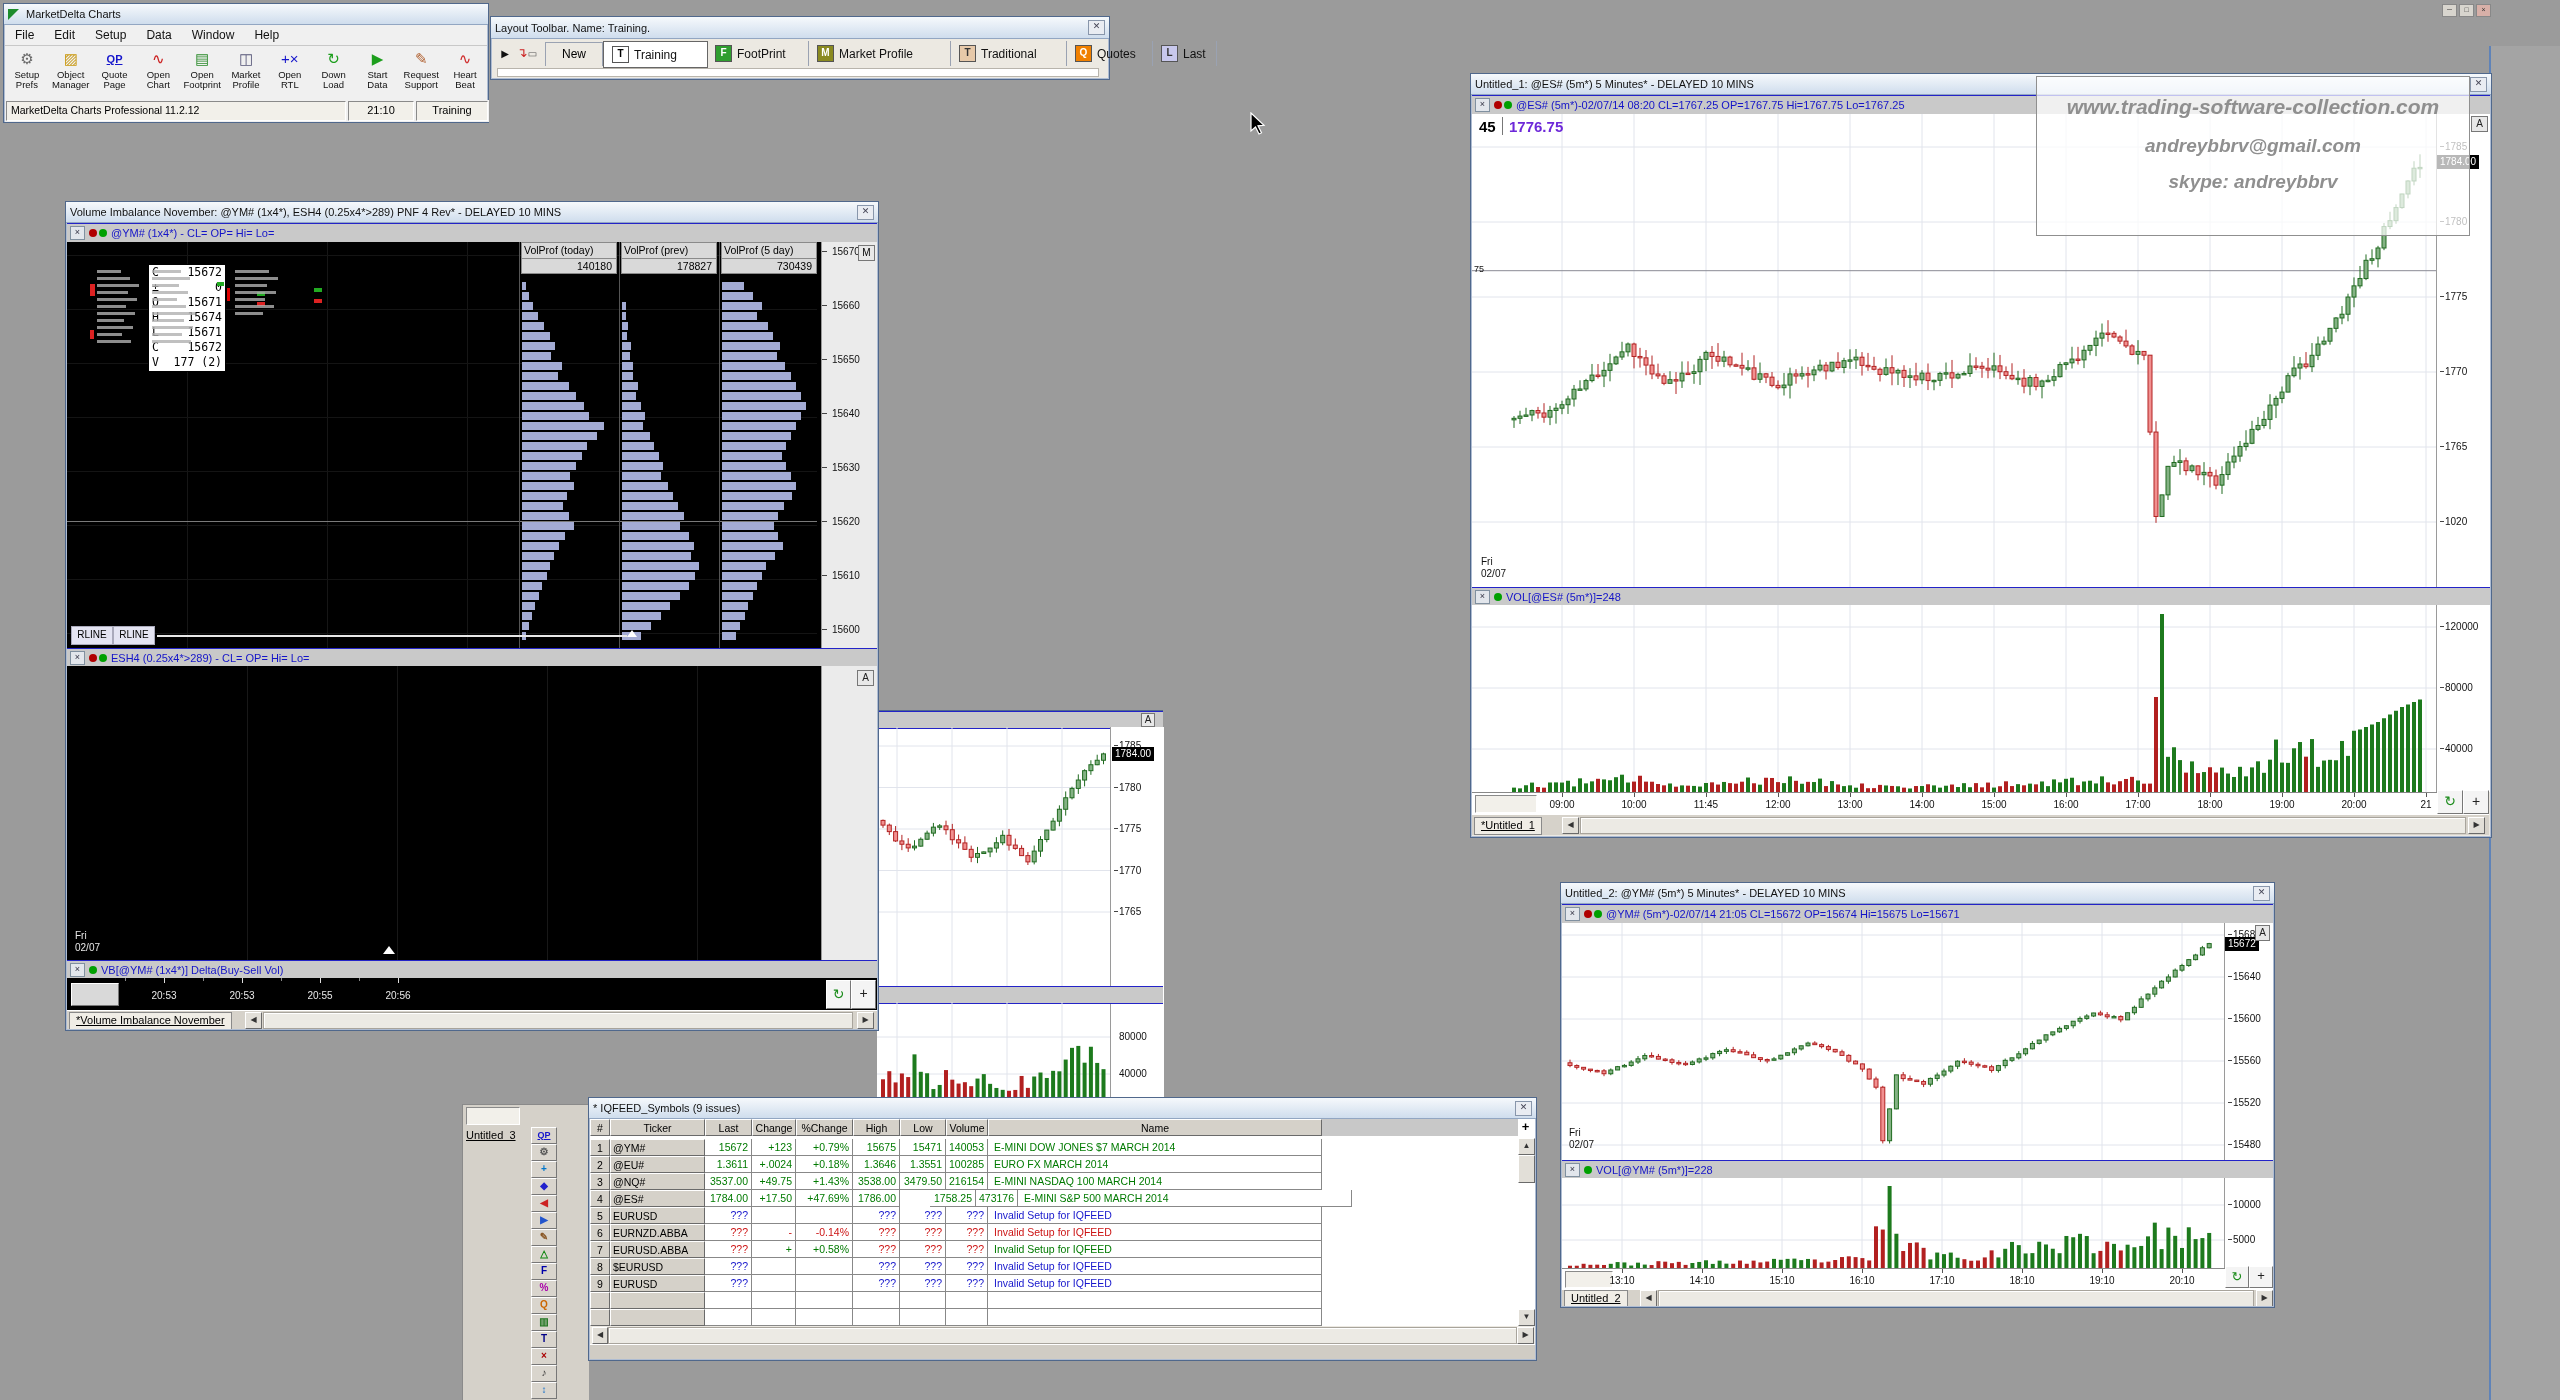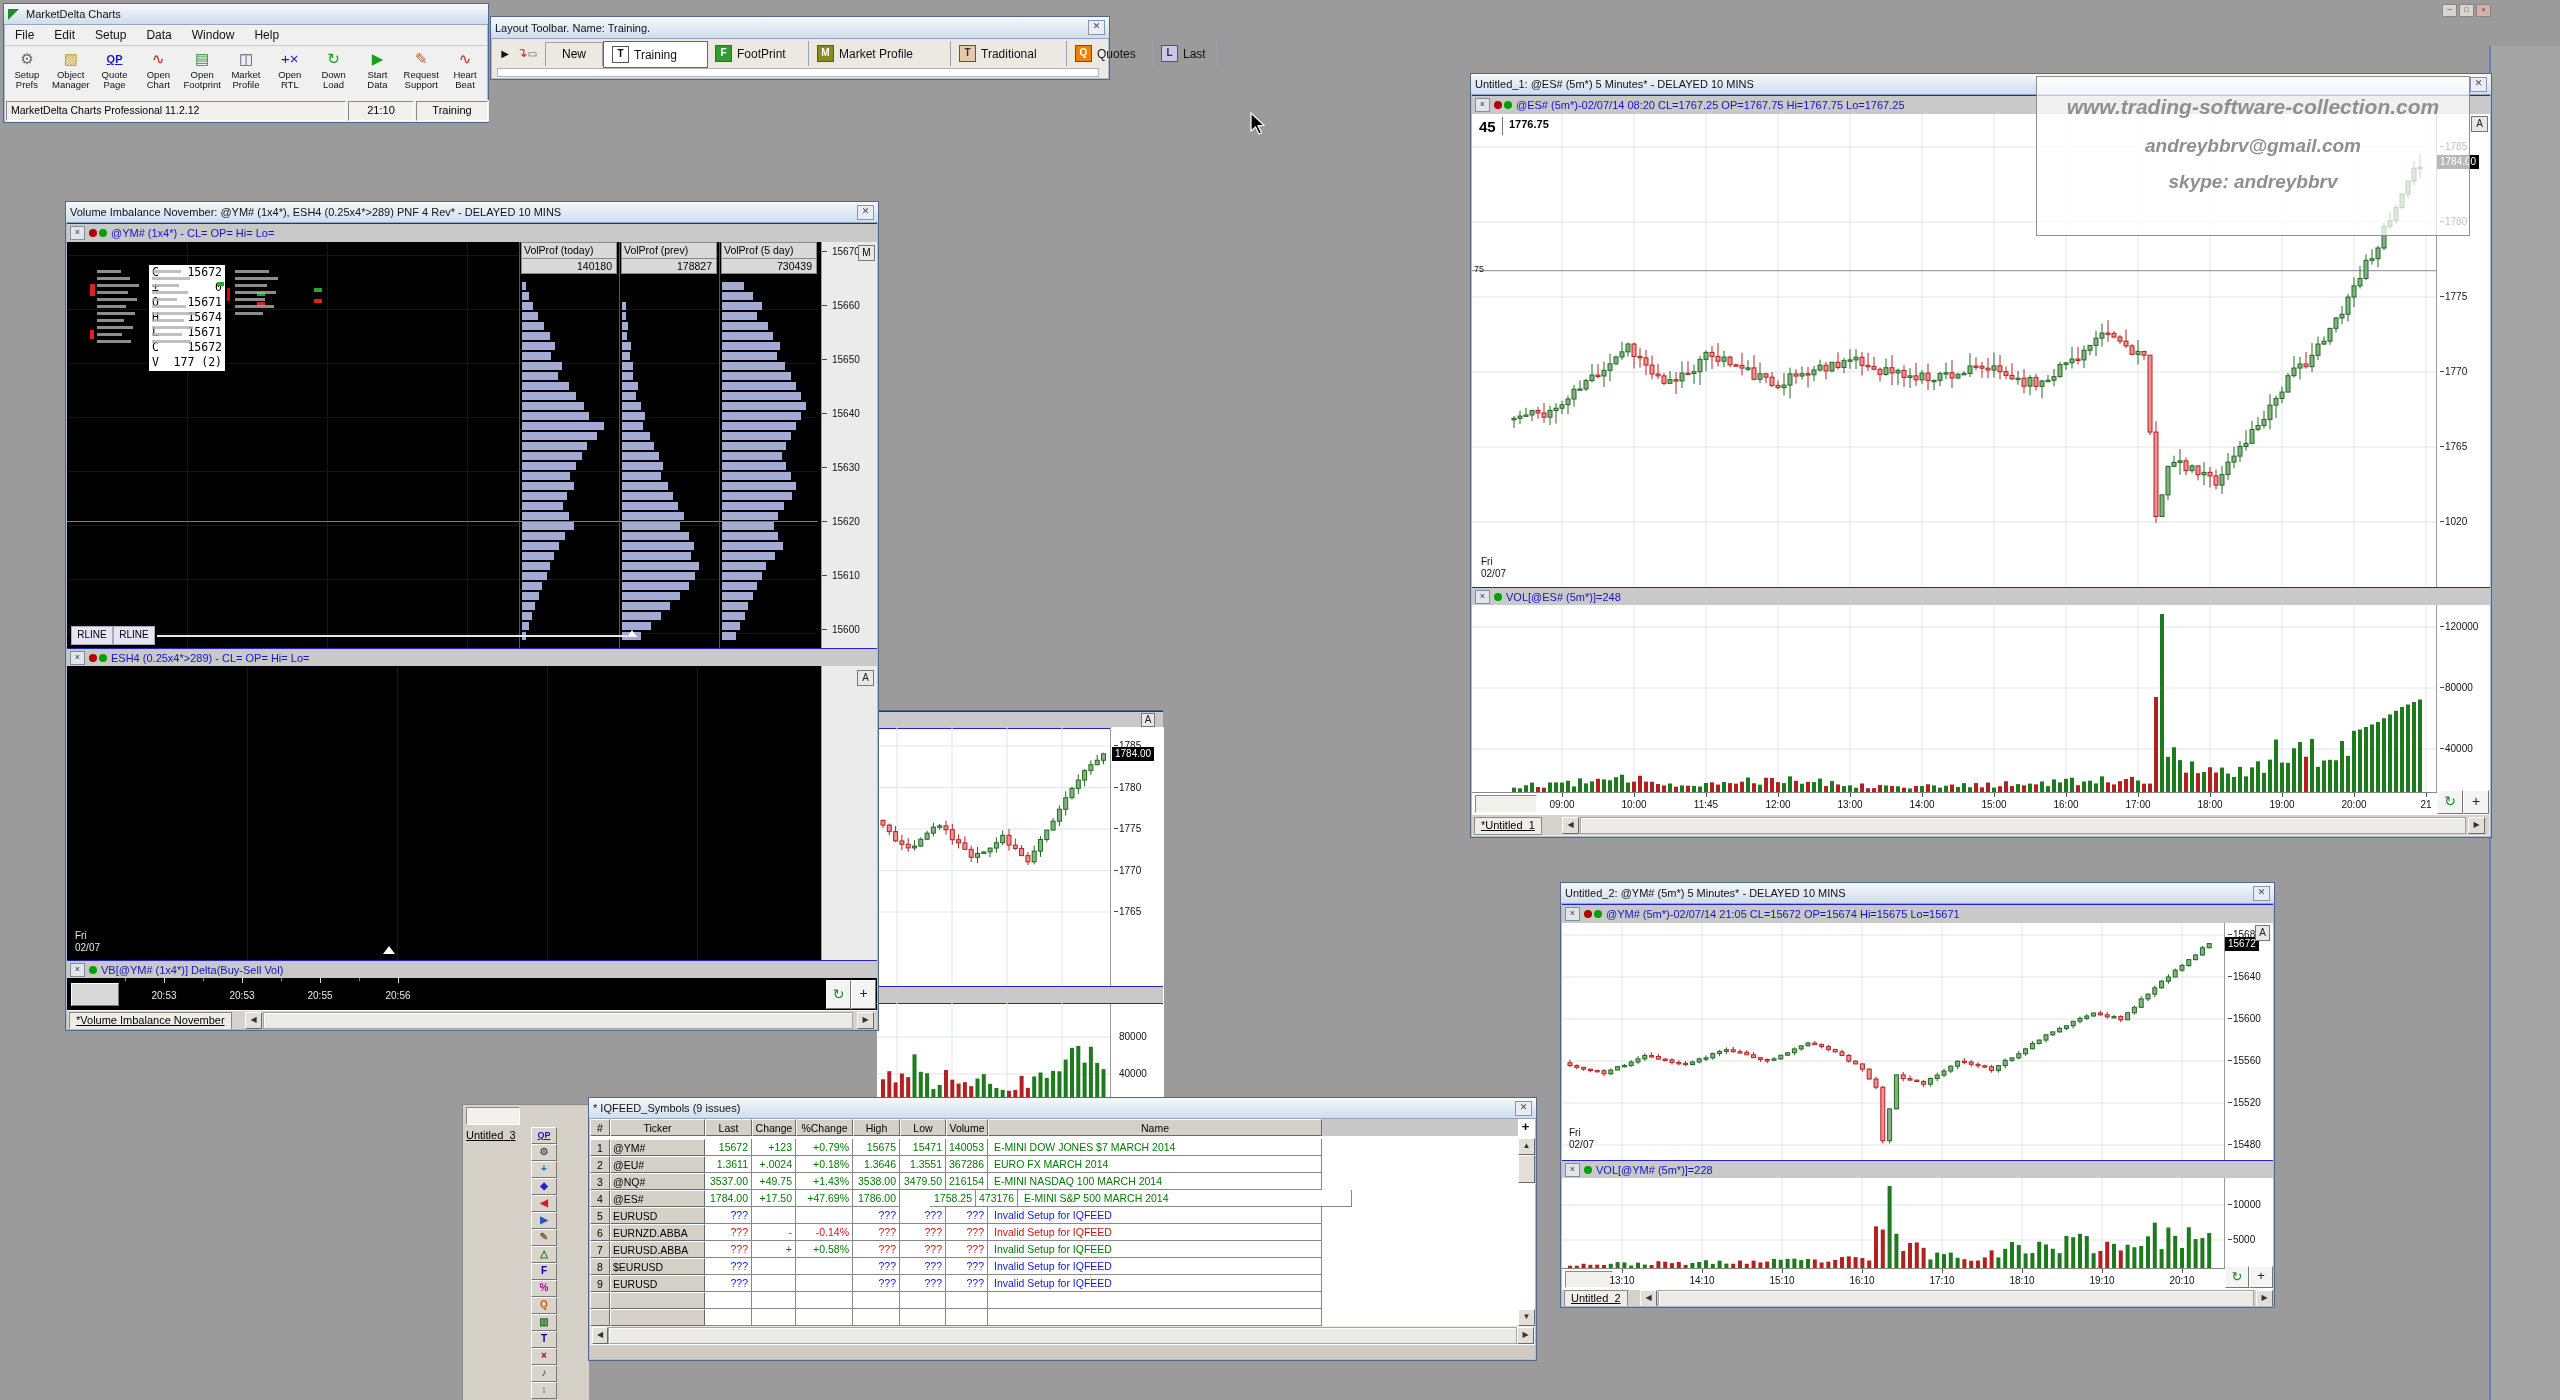--- a/index.html
+++ b/index.html
@@ -569,21 +569,21 @@
         <rect x="928" y="79.98258824274149" width="4" height="13.57016070931877" fill="#84b284" stroke="#206b20" stroke-width="1"></rect>
         <line x1="936" y1="66.19909843406435" x2="936" y2="84.34593839070362" stroke="#206b20"></line>
         <rect x="934" y="66.97631579730387" width="4" height="13.006272445437617" fill="#84b284" stroke="#206b20" stroke-width="1"></rect>
         <line x1="942" y1="47.22009705647497" x2="942" y2="71.37295304343229" stroke="#206b20"></line>
         <rect x="940" y="54.211630306206644" width="4" height="12.764685491097225" fill="#84b284" stroke="#206b20" stroke-width="1"></rect>
         <line x1="948" y1="40.29921291349456" x2="948" y2="63.931256473995745" stroke="#206b20"></line>
         <rect x="946" y="53.3925265632563" width="4" height="1.4" fill="#84b284" stroke="#206b20" stroke-width="1"></rect>
       </svg>
     <div class="abs" style="left:7px;top:4px;font-size:15px;font-weight:bold;color:#000">45</div>
     <div class="abs" style="left:30px;top:3px;width:1px;height:18px;background:#777"></div>
-    <div class="abs" style="left:37px;top:4px;font-size:11px;font-weight:bold;color:#000000">1776.75</div>
+    <div class="abs" style="left:37px;top:4px;font-size:15px;font-weight:bold;color:#6d28d9">1776.75</div>
     <div class="albl" style="left:2px;top:150px;font-size:9px">75</div>
     <div class="albl" style="left:9px;top:442px">Fri</div>
     <div class="albl" style="left:9px;top:454px">02/07</div>
   </div>
   <div class="gutter" id="u1pgutter" style="left:965px;top:40px;width:53px;height:473px;background:#fff">
       <div style="position: absolute; left: 8px; top: 27px; font: 10px &quot;Liberation Sans&quot;; color: rgb(17, 17, 17); white-space: nowrap;">1785</div>
       <div style="position: absolute; left: 3px; top: 32px; width: 4px; height: 1px; background: rgb(68, 68, 68);"></div>
       <div style="position: absolute; left: 8px; top: 102px; font: 10px &quot;Liberation Sans&quot;; color: rgb(17, 17, 17); white-space: nowrap;">1780</div>
       <div style="position: absolute; left: 3px; top: 107px; width: 4px; height: 1px; background: rgb(68, 68, 68);"></div>
       <div style="position: absolute; left: 8px; top: 177px; font: 10px &quot;Liberation Sans&quot;; color: rgb(17, 17, 17); white-space: nowrap;">1775</div>
@@ -1514,21 +1514,21 @@
         <div class="iqcell iqname c-green" style="width: 334px;">E-MINI DOW JONES $7 MARCH 2014</div>
       </div>
       <div style="position: absolute; left: 0px; top: 37px; display: flex; width: 943px;">
         <div class="iqcell iqraised" style="width: 20px; text-align: center;">2</div>
         <div class="iqcell iqraised" style="width: 95px; text-align: left;">@EU#</div>
         <div class="iqcell iqval c-green" style="width: 47px;">1.3611</div>
         <div class="iqcell iqval c-green" style="width: 44px;">+.0024</div>
         <div class="iqcell iqval c-green" style="width: 57px;">+0.18%</div>
         <div class="iqcell iqval c-green" style="width: 47px;">1.3646</div>
         <div class="iqcell iqval c-green" style="width: 46px;">1.3551</div>
-        <div class="iqcell iqval c-green" style="width: 42px;">367286</div>
+        <div class="iqcell iqval c-green" style="width: 42px;">100285</div>
         <div class="iqcell iqname c-green" style="width: 334px;">EURO FX MARCH 2014</div>
       </div>
       <div style="position: absolute; left: 0px; top: 54px; display: flex; width: 943px;">
         <div class="iqcell iqraised" style="width: 20px; text-align: center;">3</div>
         <div class="iqcell iqraised" style="width: 95px; text-align: left;">@NQ#</div>
         <div class="iqcell iqval c-green" style="width: 47px;">3537.00</div>
         <div class="iqcell iqval c-green" style="width: 44px;">+49.75</div>
         <div class="iqcell iqval c-green" style="width: 57px;">+1.43%</div>
         <div class="iqcell iqval c-green" style="width: 47px;">3538.00</div>
         <div class="iqcell iqval c-green" style="width: 46px;">3479.50</div>

